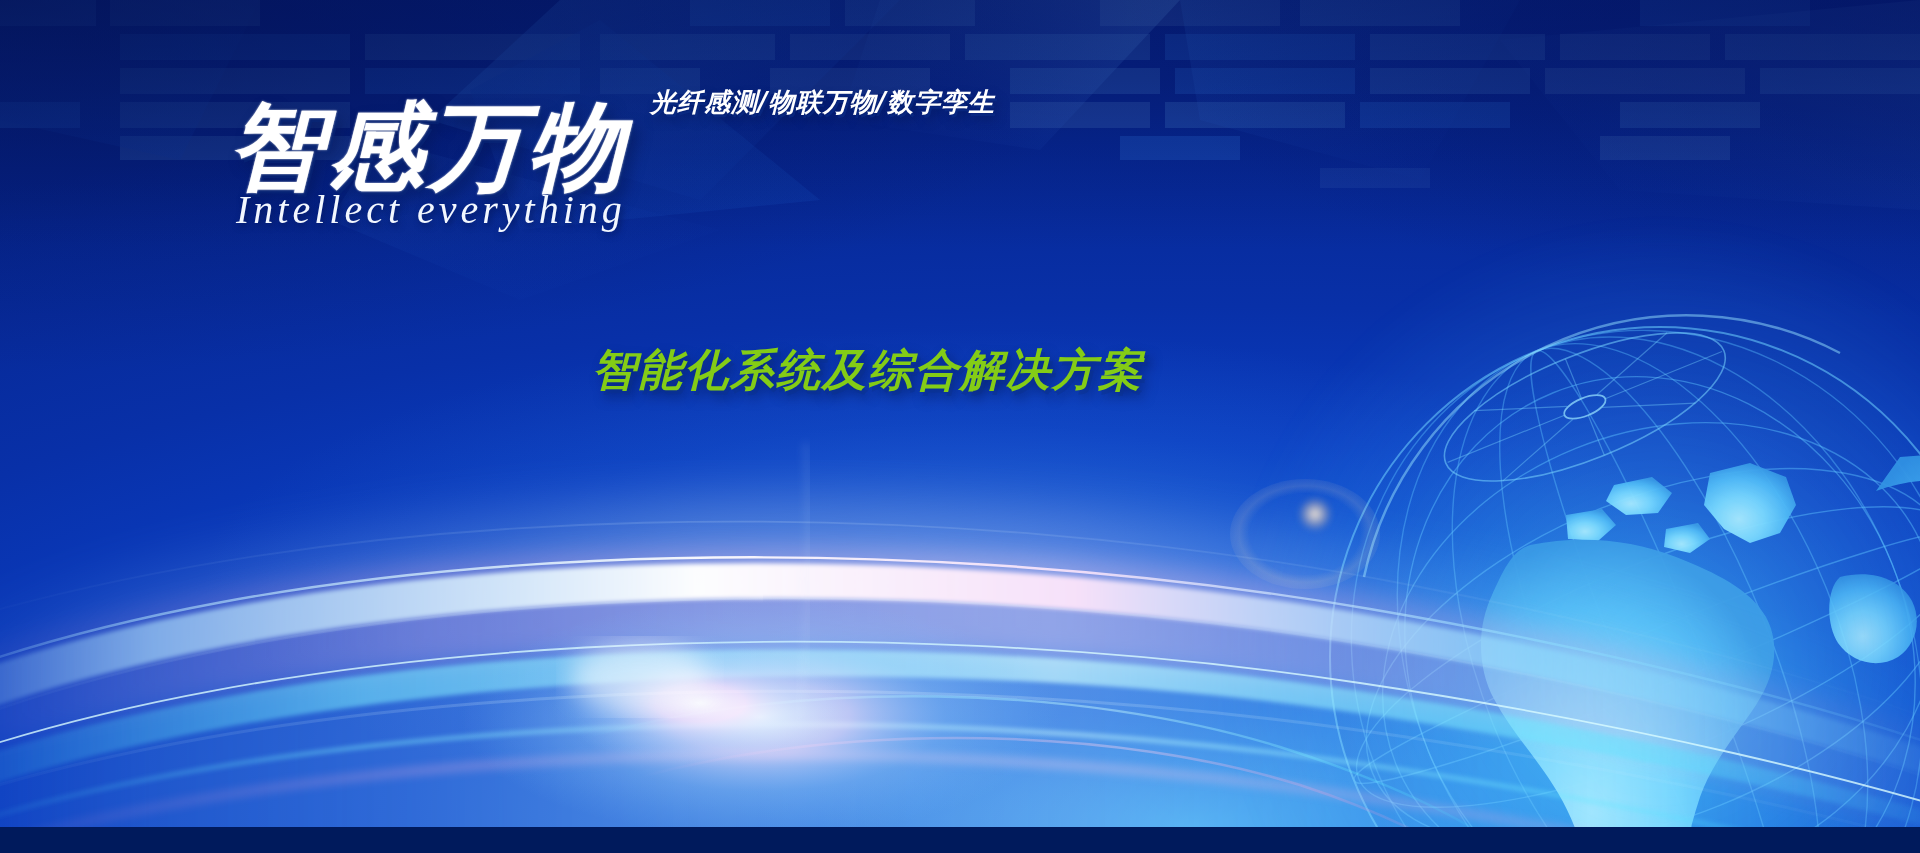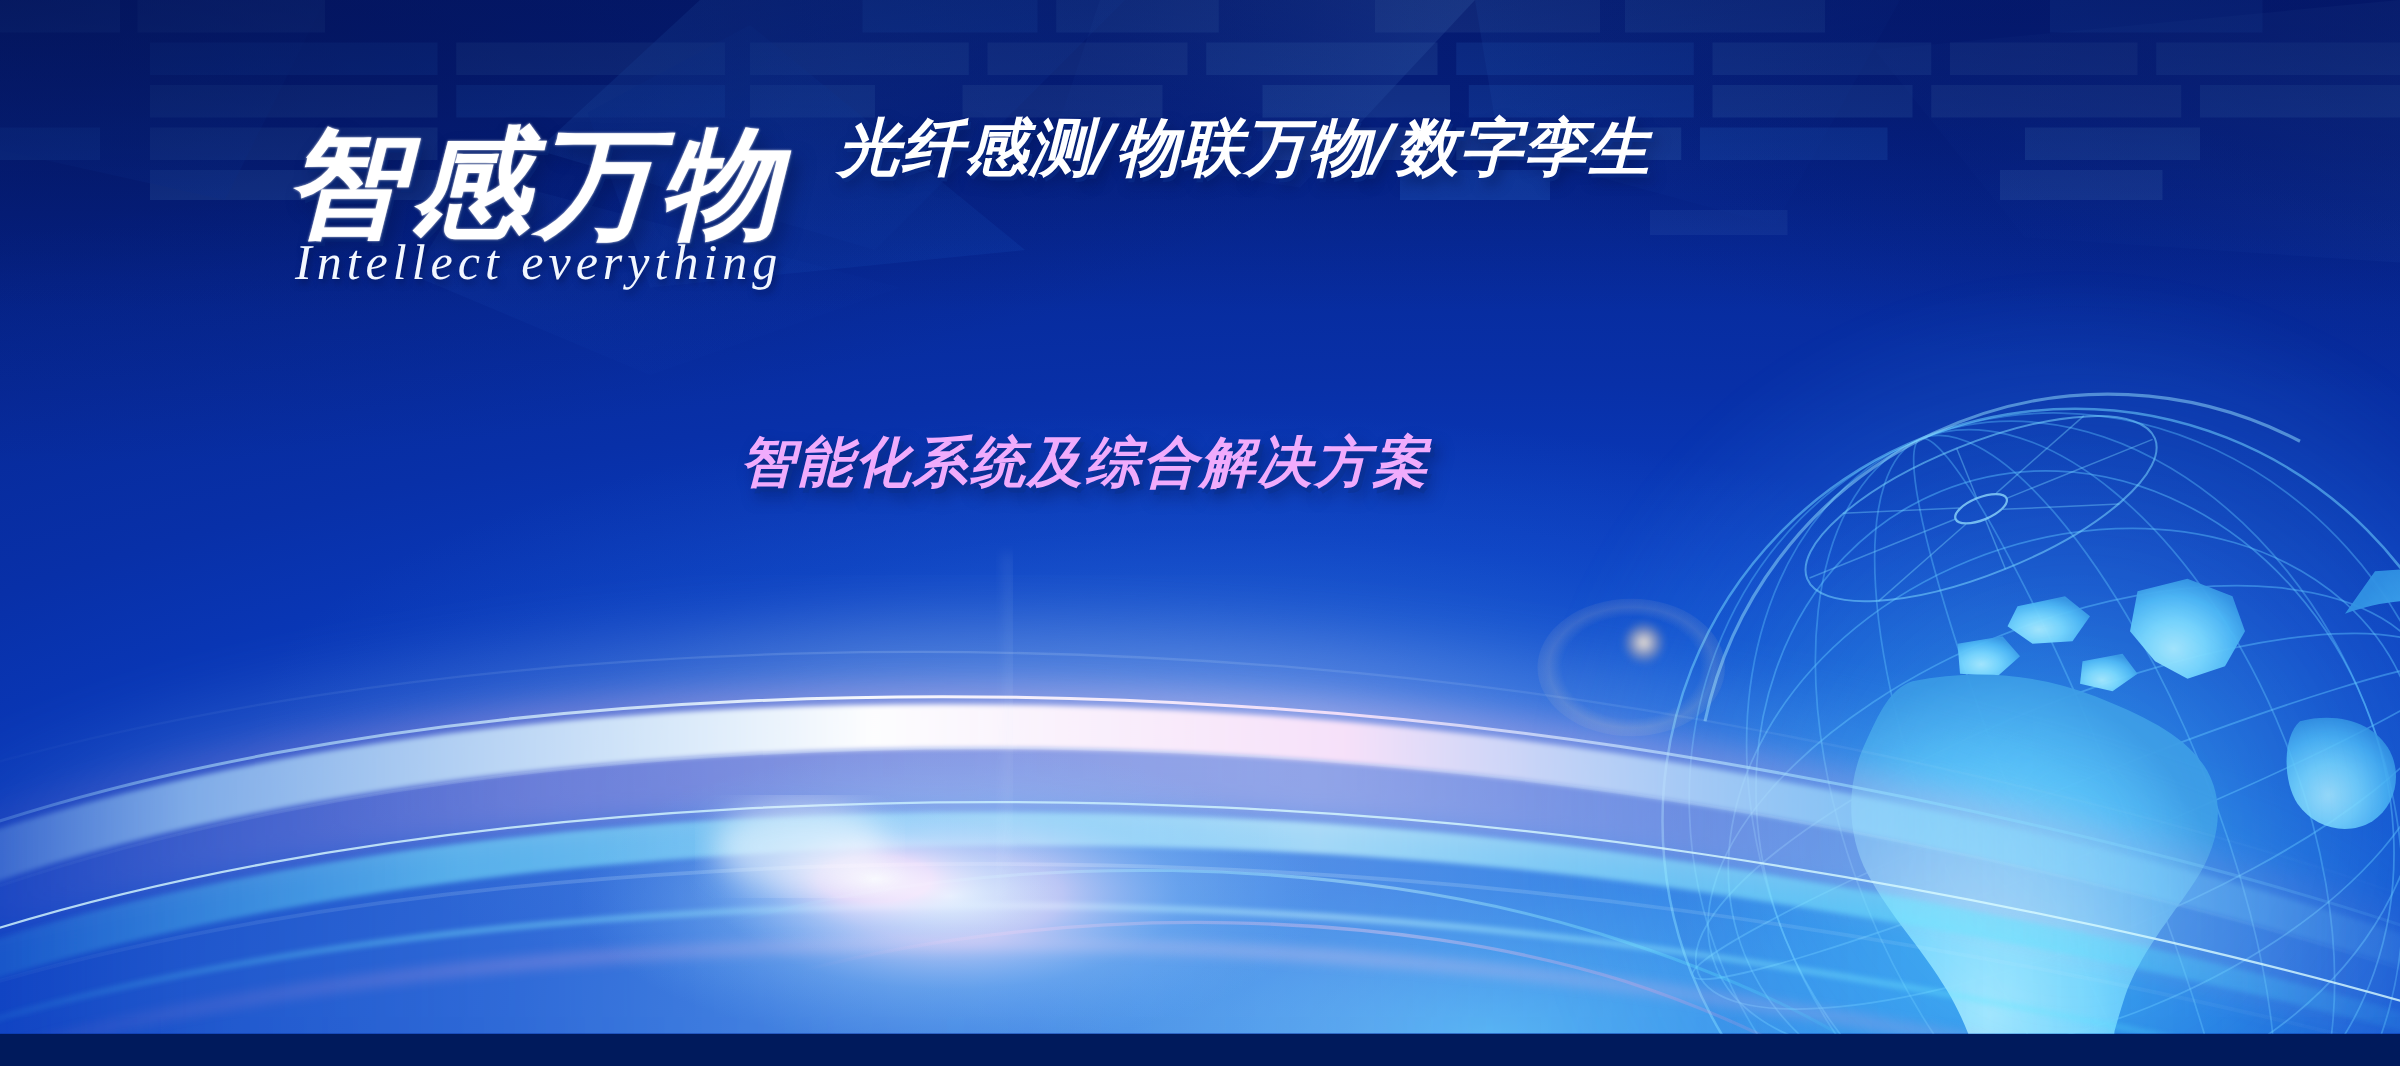--- a/index.html
+++ b/index.html
@@ -99,27 +99,26 @@
     letter-spacing: 4px;
     color: #f2f7ff;
     text-shadow: 2px 3px 6px rgba(4,22,86,0.75);
   }
 
   .slogan1 {
     left: 650px; top: 85px;
     font-family: "DejaVu Sans", sans-serif;
     font-style: italic;
     font-weight: 700;
-    font-size: 50px;
+    font-size: 26px;
     letter-spacing: 1px;
     color: #ffffff;
     text-shadow:
       2px 3px 0 rgba(12,48,140,0.5),
       4px 6px 10px rgba(3,20,80,0.6);
-    margin-left: 20px;
   }
   .slogan2 {
     left: 680px; top: 139px;
     font-family: "DejaVu Sans", sans-serif;
     font-style: italic;
     font-weight: 700;
     font-size: 38px;
     letter-spacing: 6px;
     color: #ffffff;
     text-shadow:
@@ -139,21 +138,21 @@
       3px 4px 0 rgba(12,48,140,0.45),
       5px 7px 12px rgba(3,20,80,0.6);
   }
   .tag2 {
     left: 592px; top: 341px;
     font-family: "DejaVu Sans", sans-serif;
     font-style: italic;
     font-weight: 700;
     font-size: 44px;
     letter-spacing: 2px;
-    color: #f0abfc;
+    color: #84cc16;
     text-shadow:
       3px 4px 0 rgba(12,48,140,0.45),
       5px 7px 12px rgba(3,20,80,0.6);
     text-align: center;
   }
 </style>
 </head>
 <body>
 
 <div id="banner">

